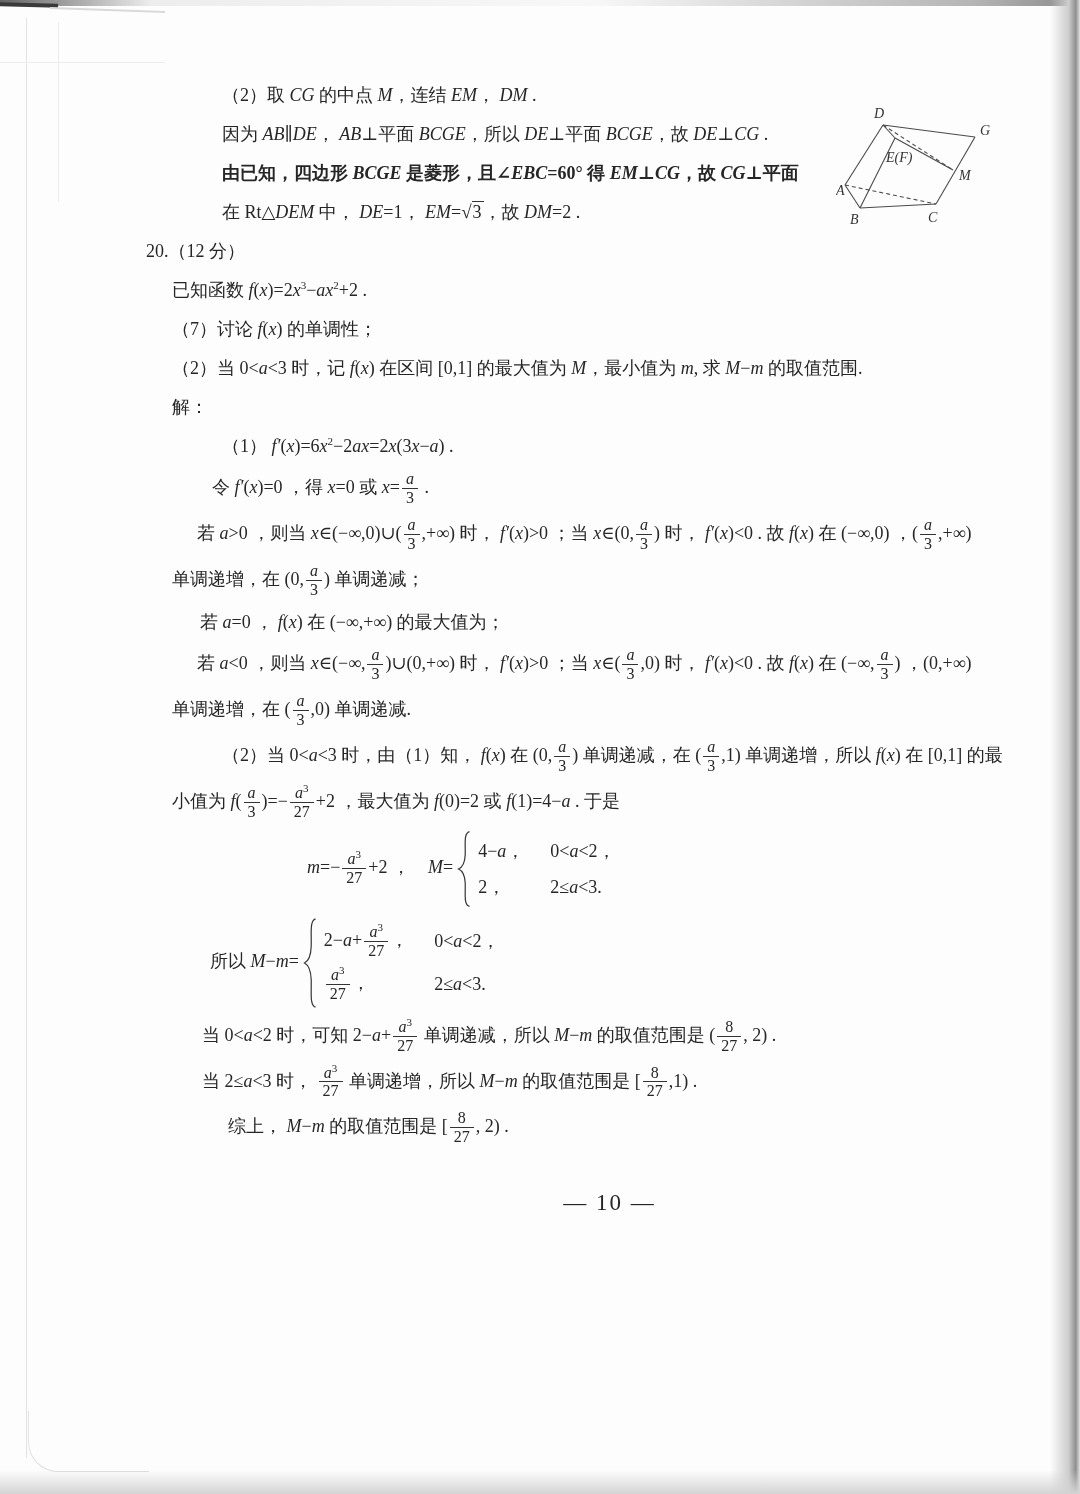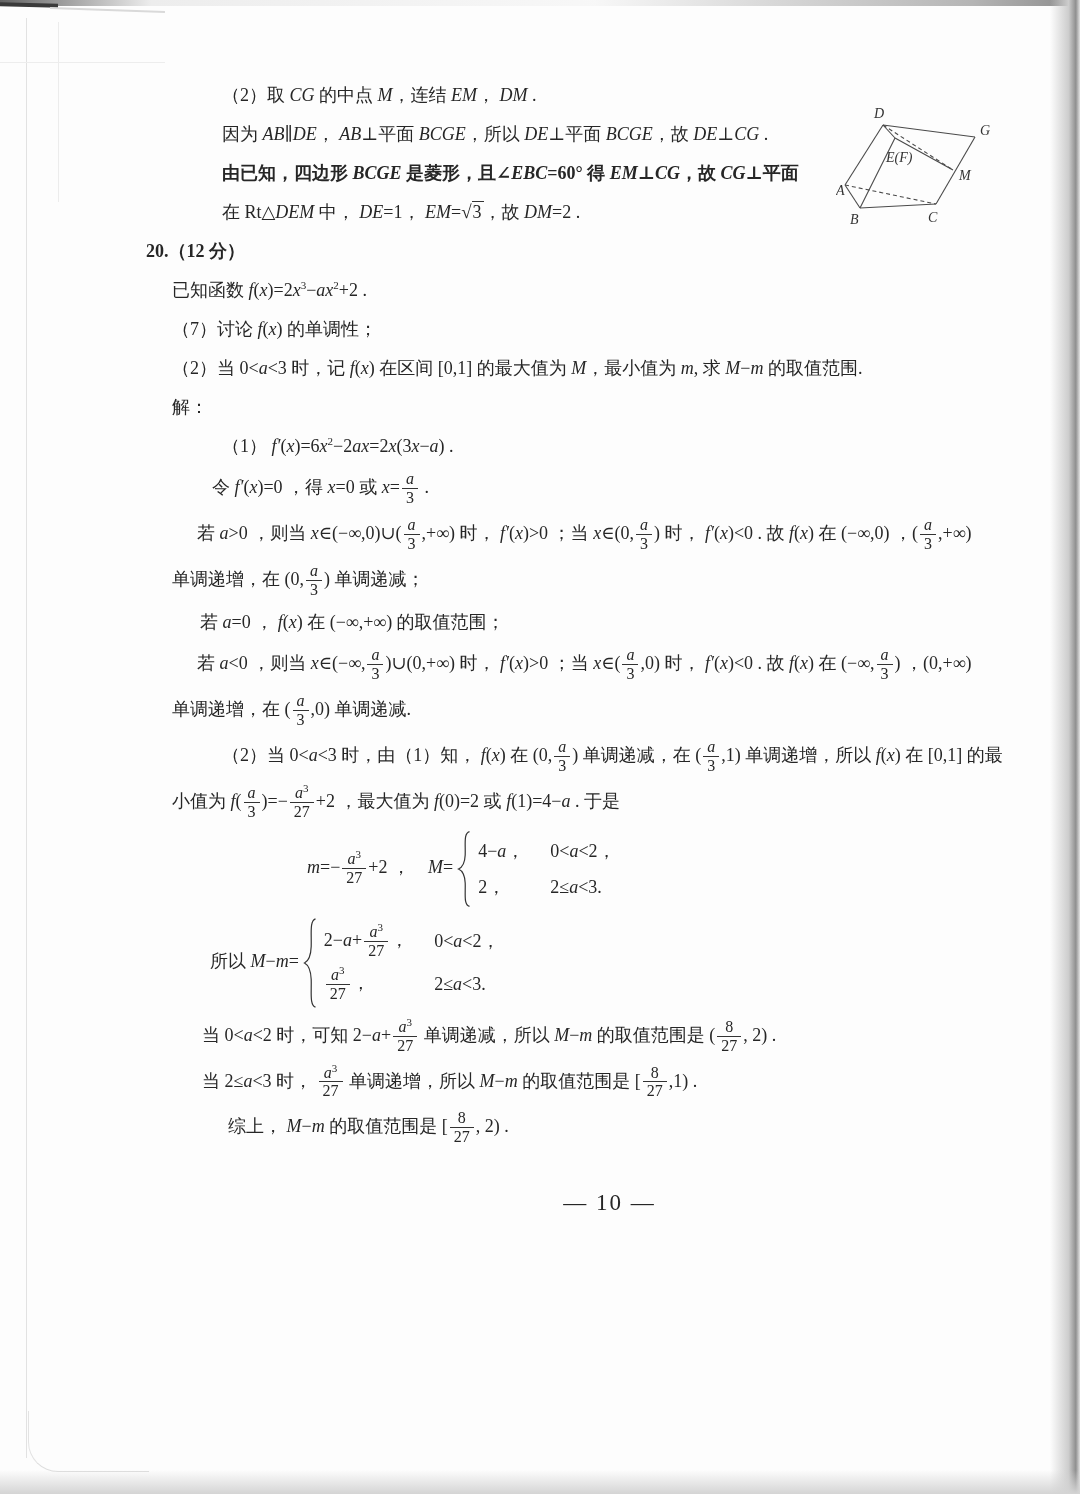--- a/index.html
+++ b/index.html
@@ -88,30 +88,30 @@
         <text x="92" y="124">C</text>
       </g>
     </svg>
   </div>
 
   <div class="doc" id="doc-body">
       <div class="line" style="margin-left: 50px;"><span class="rm">（2）取 </span><span class="mi">CG</span><span class="rm"> 的中点 </span><span class="mi">M</span><span class="rm">，连结 </span><span class="mi">EM</span><span class="rm">， </span><span class="mi">DM</span><span class="rm"> .</span></div>
       <div class="line" style="margin-left: 50px;"><span class="rm">因为 </span><span class="mi">AB</span><span class="rm">∥</span><span class="mi">DE</span><span class="rm">， </span><span class="mi">AB</span><span class="rm">⊥平面 </span><span class="mi">BCGE</span><span class="rm">，所以 </span><span class="mi">DE</span><span class="rm">⊥平面 </span><span class="mi">BCGE</span><span class="rm">，故 </span><span class="mi">DE</span><span class="rm">⊥</span><span class="mi">CG</span><span class="rm"> .</span></div>
       <div class="line" style="margin-left: 50px; font-weight: bold;"><span class="rm">由已知，四边形 </span><span class="mi">BCGE</span><span class="rm"> 是菱形，且∠</span><span class="mi">EBC</span><span class="rm">=60° 得 </span><span class="mi">EM</span><span class="rm">⊥</span><span class="mi">CG</span><span class="rm">，故 </span><span class="mi">CG</span><span class="rm">⊥平面</span></div>
       <div class="line" style="margin-left: 50px;"><span class="rm">在 Rt△</span><span class="mi">DEM</span><span class="rm"> 中， </span><span class="mi">DE</span><span class="rm">=1， </span><span class="mi">EM</span><span class="rm">=</span><span class="sqrt"><span class="rad">√</span><span class="radbar">3</span></span><span class="rm">，故 </span><span class="mi">DM</span><span class="rm">=2 .</span></div>
-      <div class="line" style="margin-left: -26px; margin-top: 4px; font-weight: bold;"><span class="rm">20.（12 分）</span></div>
+      <div class="line" style="margin-left: -26px; margin-top: 4px;"><span class="rm">20.（12 分）</span></div>
       <div class="line"><span class="rm">已知函数 </span><span class="mi">f</span><span class="rm">(</span><span class="mi">x</span><span class="rm">)=2</span><span class="mi">x</span><sup class="sp">3</sup><span class="rm">−</span><span class="mi">ax</span><sup class="sp">2</sup><span class="rm">+2 .</span></div>
       <div class="line"><span class="rm">（7）讨论 </span><span class="mi">f</span><span class="rm">(</span><span class="mi">x</span><span class="rm">) 的单调性；</span></div>
       <div class="line"><span class="rm">（2）当 0&lt;</span><span class="mi">a</span><span class="rm">&lt;3 时，记 </span><span class="mi">f</span><span class="rm">(</span><span class="mi">x</span><span class="rm">) 在区间 [0,1] 的最大值为 </span><span class="mi">M</span><span class="rm">，最小值为 </span><span class="mi">m</span><span class="rm">, 求 </span><span class="mi">M</span><span class="rm">−</span><span class="mi">m</span><span class="rm"> 的取值范围.</span></div>
       <div class="line"><span class="rm">解：</span></div>
       <div class="line" style="margin-left: 50px;"><span class="rm">（1） </span><span class="mi">f′</span><span class="rm">(</span><span class="mi">x</span><span class="rm">)=6</span><span class="mi">x</span><sup class="sp">2</sup><span class="rm">−2</span><span class="mi">ax</span><span class="rm">=2</span><span class="mi">x</span><span class="rm">(3</span><span class="mi">x</span><span class="rm">−</span><span class="mi">a</span><span class="rm">) .</span></div>
       <div class="line" style="margin-left: 40px;"><span class="rm">令 </span><span class="mi">f′</span><span class="rm">(</span><span class="mi">x</span><span class="rm">)=0 ，得 </span><span class="mi">x</span><span class="rm">=0 或 </span><span class="mi">x</span><span class="rm">=</span><span class="frac"><span class="num"><span class="mi">a</span></span><span class="den"><span class="rm">3</span></span></span><span class="rm"> .</span></div>
       <div class="line" style="margin-left: 25px;"><span class="rm">若 </span><span class="mi">a</span><span class="rm">&gt;0 ，则当 </span><span class="mi">x</span><span class="rm">∈(−∞,0)∪(</span><span class="frac"><span class="num"><span class="mi">a</span></span><span class="den"><span class="rm">3</span></span></span><span class="rm">,+∞) 时， </span><span class="mi">f′</span><span class="rm">(</span><span class="mi">x</span><span class="rm">)&gt;0 ；当 </span><span class="mi">x</span><span class="rm">∈(0,</span><span class="frac"><span class="num"><span class="mi">a</span></span><span class="den"><span class="rm">3</span></span></span><span class="rm">) 时， </span><span class="mi">f′</span><span class="rm">(</span><span class="mi">x</span><span class="rm">)&lt;0 . 故 </span><span class="mi">f</span><span class="rm">(</span><span class="mi">x</span><span class="rm">) 在 (−∞,0) ，(</span><span class="frac"><span class="num"><span class="mi">a</span></span><span class="den"><span class="rm">3</span></span></span><span class="rm">,+∞)</span></div>
       <div class="line"><span class="rm">单调递增，在 (0,</span><span class="frac"><span class="num"><span class="mi">a</span></span><span class="den"><span class="rm">3</span></span></span><span class="rm">) 单调递减；</span></div>
-      <div class="line" style="margin-left: 28px;"><span class="rm">若 </span><span class="mi">a</span><span class="rm">=0 ， </span><span class="mi">f</span><span class="rm">(</span><span class="mi">x</span><span class="rm">) 在 (−∞,+∞) 的取值范围；</span></div>
+      <div class="line" style="margin-left: 28px;"><span class="rm">若 </span><span class="mi">a</span><span class="rm">=0 ， </span><span class="mi">f</span><span class="rm">(</span><span class="mi">x</span><span class="rm">) 在 (−∞,+∞) 的最大值为；</span></div>
       <div class="line" style="margin-left: 25px;"><span class="rm">若 </span><span class="mi">a</span><span class="rm">&lt;0 ，则当 </span><span class="mi">x</span><span class="rm">∈(−∞,</span><span class="frac"><span class="num"><span class="mi">a</span></span><span class="den"><span class="rm">3</span></span></span><span class="rm">)∪(0,+∞) 时， </span><span class="mi">f′</span><span class="rm">(</span><span class="mi">x</span><span class="rm">)&gt;0 ；当 </span><span class="mi">x</span><span class="rm">∈(</span><span class="frac"><span class="num"><span class="mi">a</span></span><span class="den"><span class="rm">3</span></span></span><span class="rm">,0) 时， </span><span class="mi">f′</span><span class="rm">(</span><span class="mi">x</span><span class="rm">)&lt;0 . 故 </span><span class="mi">f</span><span class="rm">(</span><span class="mi">x</span><span class="rm">) 在 (−∞,</span><span class="frac"><span class="num"><span class="mi">a</span></span><span class="den"><span class="rm">3</span></span></span><span class="rm">) ，(0,+∞)</span></div>
       <div class="line"><span class="rm">单调递增，在 (</span><span class="frac"><span class="num"><span class="mi">a</span></span><span class="den"><span class="rm">3</span></span></span><span class="rm">,0) 单调递减.</span></div>
       <div class="line" style="margin-left: 50px; margin-top: 8px;"><span class="rm">（2）当 0&lt;</span><span class="mi">a</span><span class="rm">&lt;3 时，由（1）知， </span><span class="mi">f</span><span class="rm">(</span><span class="mi">x</span><span class="rm">) 在 (0,</span><span class="frac"><span class="num"><span class="mi">a</span></span><span class="den"><span class="rm">3</span></span></span><span class="rm">) 单调递减，在 (</span><span class="frac"><span class="num"><span class="mi">a</span></span><span class="den"><span class="rm">3</span></span></span><span class="rm">,1) 单调递增，所以 </span><span class="mi">f</span><span class="rm">(</span><span class="mi">x</span><span class="rm">) 在 [0,1] 的最</span></div>
       <div class="line"><span class="rm">小值为 </span><span class="mi">f</span><span class="rm">(</span><span class="frac"><span class="num"><span class="mi">a</span></span><span class="den"><span class="rm">3</span></span></span><span class="rm">)=−</span><span class="frac"><span class="num"><span class="mi">a</span><sup class="sp">3</sup></span><span class="den"><span class="rm">27</span></span></span><span class="rm">+2 ，最大值为 </span><span class="mi">f</span><span class="rm">(0)=2 或 </span><span class="mi">f</span><span class="rm">(1)=4−</span><span class="mi">a</span><span class="rm"> . 于是</span></div>
       <div class="line" style="margin-left: 135px; margin-top: 6px;"><span class="mi">m</span><span class="rm">=−</span><span class="frac"><span class="num"><span class="mi">a</span><sup class="sp">3</sup></span><span class="den"><span class="rm">27</span></span></span><span class="rm">+2 ，　</span><span class="mi">M</span><span class="rm">=</span><span class="cases">
           <svg viewBox="0 0 14 100" preserveAspectRatio="none" width="14" height="78">
             <path d="M12.5 2 C6.5 4 8.6 18 8.2 32 C7.8 44 5 48 1.5 50 C5 52 7.8 56 8.2 68 C8.6 82 6.5 96 12.5 98" stroke="#333" fill="none" stroke-width="1.2" vector-effect="non-scaling-stroke"></path>
           </svg>
           <span class="cases-rows">
             <span class="cases-row">

